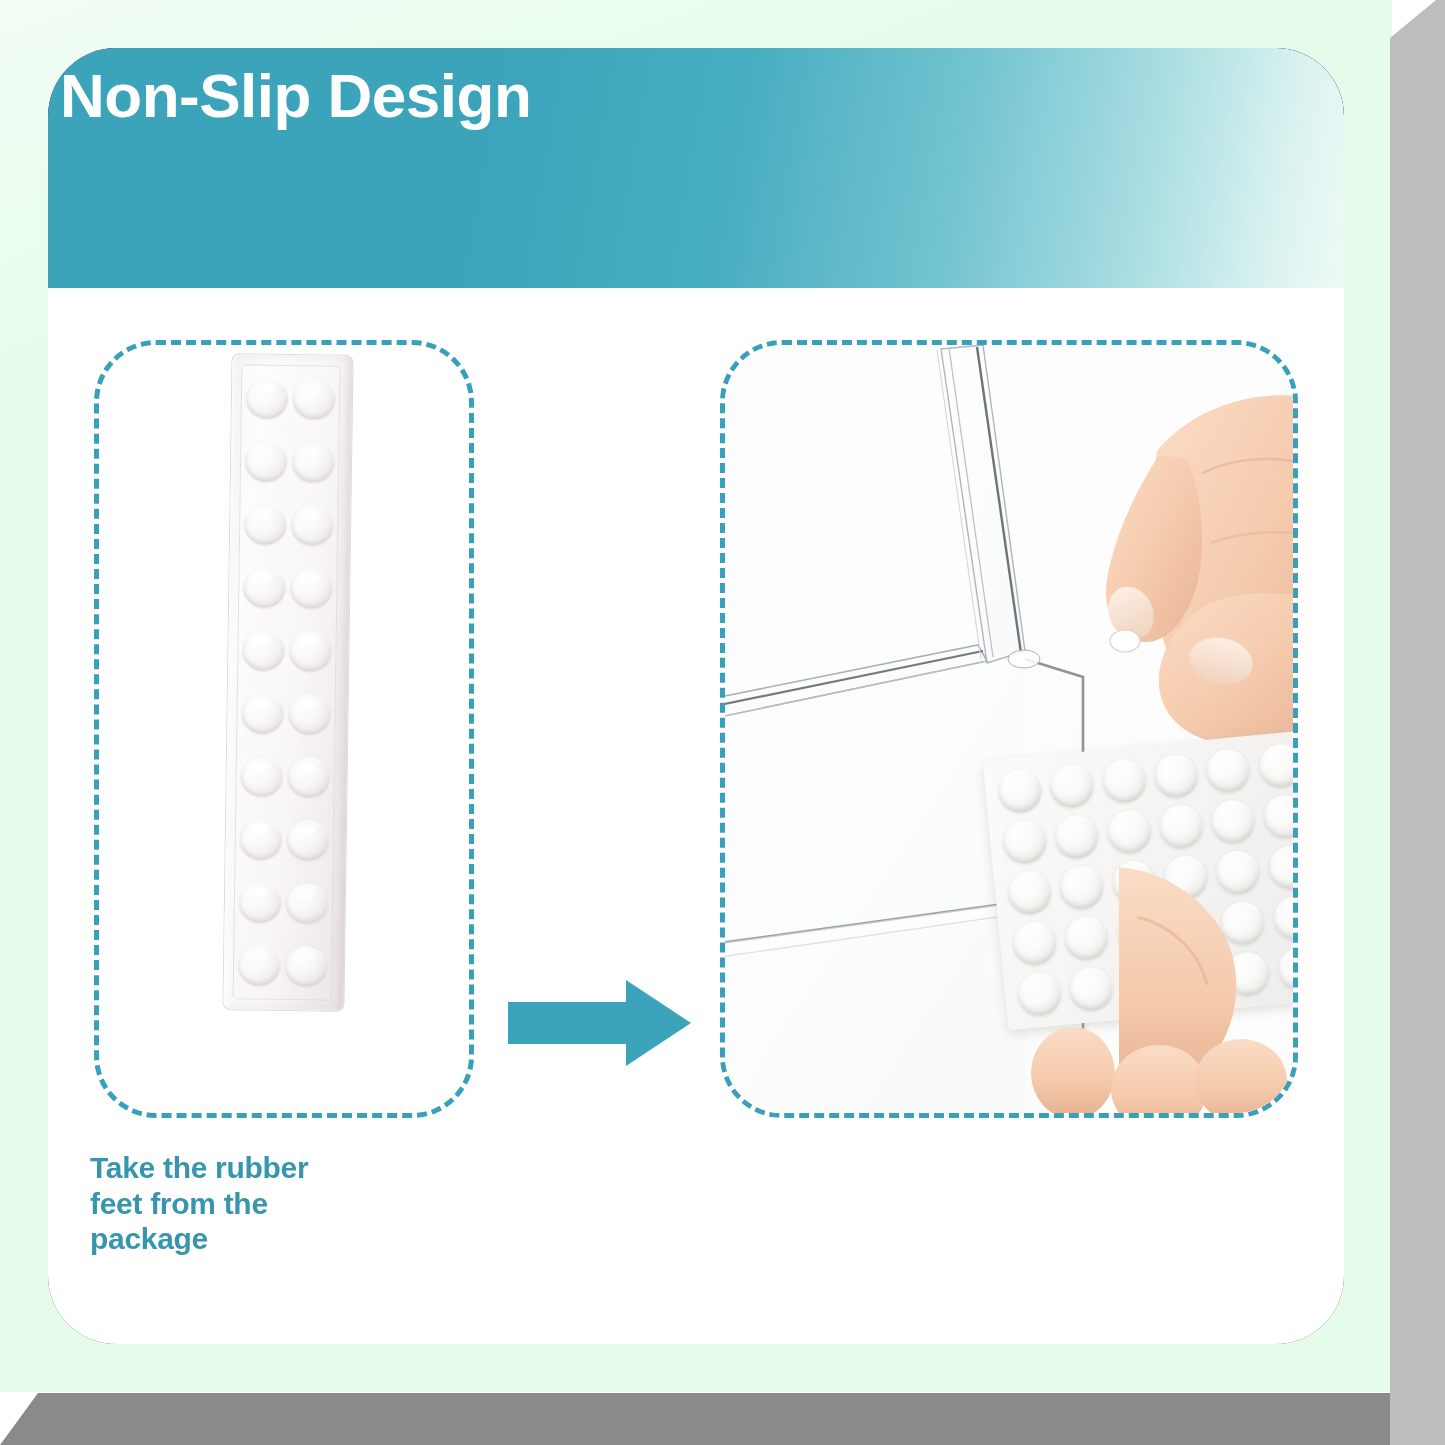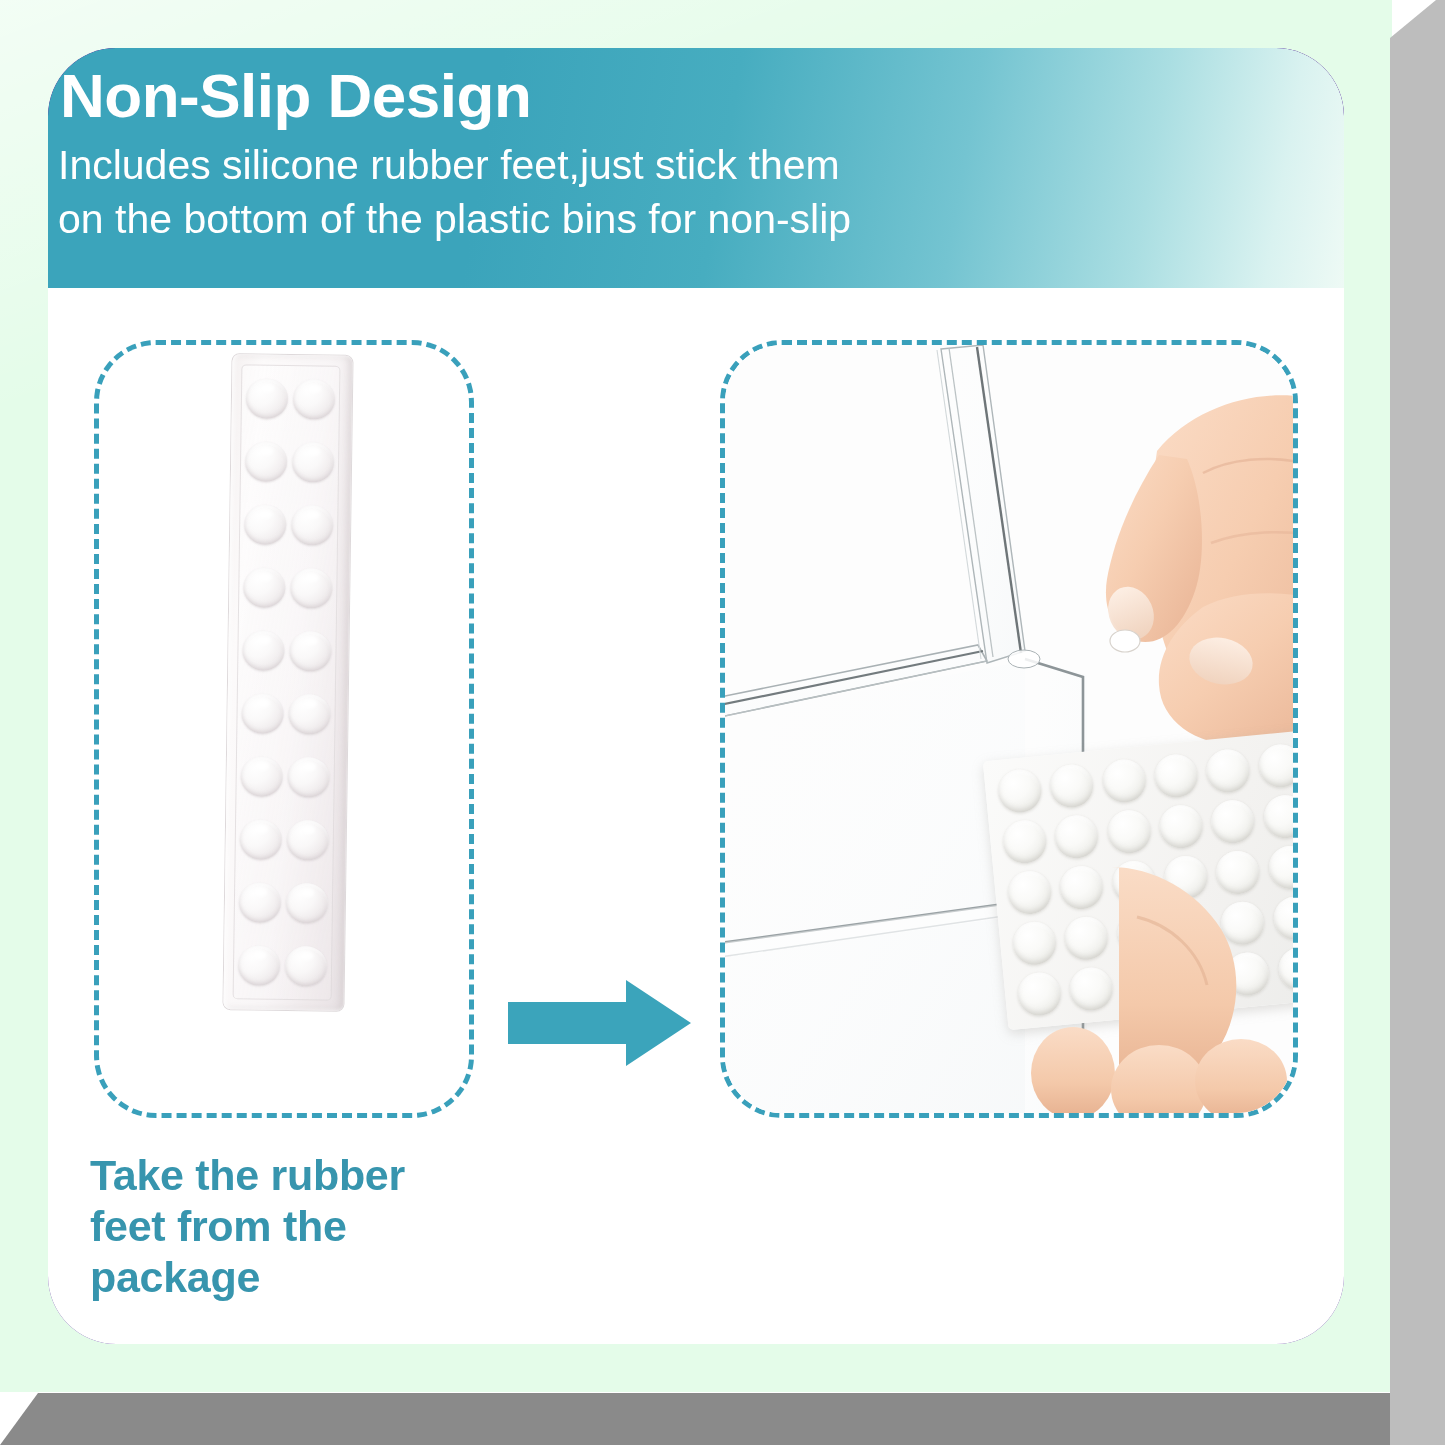--- a/index.html
+++ b/index.html
@@ -224,39 +224,37 @@
     position: absolute;
     left: 300px; top: 520px;
     width: 300px; height: 260px;
   }
 
   
   .step-caption {
     position: absolute;
     color: #3795ae;
     font-weight: bold;
-    font-size: 43px;
+    font-size: 30px;
     line-height: 1.19;
     white-space: pre-line;
     letter-spacing: -0.3px;
   }
   #caption-left  { left: 42px;  top: 862px; width: 420px; }
   #caption-right { left: 672px; top: 862px; width: 600px; }
 </style>
 </head>
 <body>
 
 <div id="mint-plate"></div>
 
 <div id="card">
 
   <div id="header-banner">
     <div id="header-title">Non-Slip Design</div>
-    <div id="header-subtitle">Includes silicone rubber feet,just stick them
-on the bottom of the plastic bins for non-slip</div>
   </div>
 
   <div id="body-area">
 
     <div id="panel-left" class="dashed-panel">
 
       <div id="blister-strip">
         <div id="blister-inner">
           <div class="dome-cell"></div>
           <div class="dome-cell"></div>

